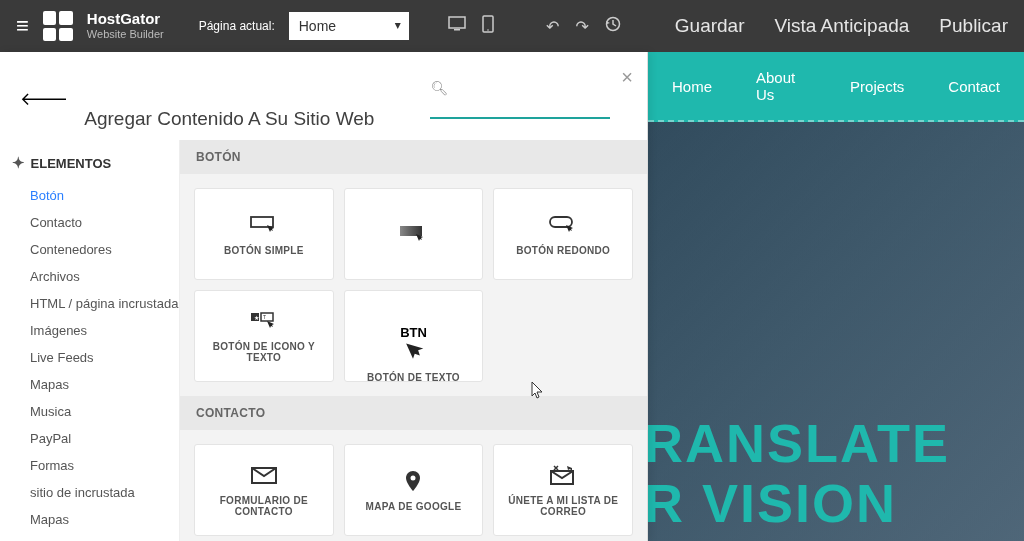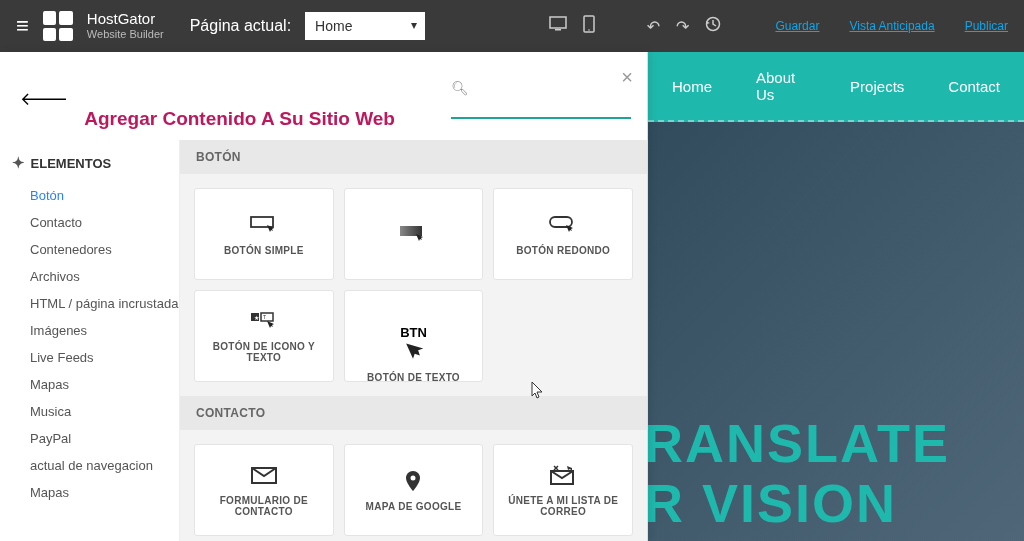--- a/index.html
+++ b/index.html
@@ -4,40 +4,40 @@
   <style>
     * { box-sizing: border-box; margin: 0; padding: 0; }
     body { font-family: Arial, sans-serif; width: 1024px; height: 541px; overflow: hidden; position: relative; background: #fff; }
     
     
     .topbar { height: 52px; background: #3a3a3a; color: #fff; display: flex; align-items: center; padding: 0 16px; gap: 14px; }
     .hamburger { font-size: 22px; color: #fff; }
     .logo-icon { width: 30px; height: 30px; display: inline-grid; grid-template-columns: 1fr 1fr; grid-template-rows: 1fr 1fr; gap: 3px; }
     .logo-icon span { background: #fff; border-radius: 2px; }
     .logo-text { font-size: 12px; line-height: 1.2; }
-    .logo-title { font-weight: normal; font-size: 15px; }
+    .logo-title { font-weight: bold; font-size: 15px; }
     .logo-sub { color: #bbb; font-size: 11px; }
-    .current-label { font-size: 16px; margin-left: 12px; }
+    .current-label { font-size: 12px; margin-left: 21px; }
     .page-select { background: #fff; color: #333; border: none; padding: 6px 30px 6px 10px; font-size: 14px; width: 120px; appearance: none; position: relative; }
     .select-wrap { position: relative; }
     .select-wrap::after { content: "▾"; position: absolute; right: 8px; top: 6px; color: #333; font-size: 12px; }
     .topbar-spacer { flex: 1; }
     .topbar-icons { display: flex; gap: 16px; align-items: center; }
     .topbar-icons svg, .topbar-icons span { color: #ccc; fill: #ccc; font-size: 16px; }
     .topbar-actions { display: flex; gap: 30px; margin-left: 40px; }
-    .topbar-actions span { font-size: 12px; color: #0ea5e9; cursor: pointer; text-decoration: underline; }
+    .topbar-actions span { font-size: 19px; color: #e5e5e5; cursor: pointer; }
     
     
     .workspace { display: flex; height: calc(100% - 52px); }
     
     
     .add-panel { width: 648px; background: #fff; display: flex; flex-direction: column; border-right: 1px solid #ddd; box-shadow: 2px 0 8px rgba(0,0,0,0.1); position: relative; z-index: 2; }
     .panel-header { display: flex; align-items: center; padding: 16px 20px 10px; gap: 16px; }
     .back-arrow { font-size: 18px; }
-    .panel-title { font-size: 19px; font-weight: 700; color: #be185d; flex-shrink: 0; margin-top: 40px; }
+    .panel-title { font-size: 19px; font-weight: 400; color: #404040; flex-shrink: 0; margin-top: 40px; }
     .search-wrap { flex: 1; position: relative; border-bottom: 2px solid #1ea39c; margin-left: 40px; margin-right: 20px; padding-bottom: 2px; }
     .search-icon { color: #888; font-size: 14px; margin-right: 4px; }
     .search-input { border: none; outline: none; font-size: 14px; width: 180px; }
     .close-btn { position: absolute; top: 14px; right: 14px; color: #999; font-size: 20px; }
     
     .panel-body { display: flex; flex: 1; overflow: hidden; }
     .sidebar { width: 180px; padding: 14px 0 14px 12px; overflow-y: auto; border-right: 1px solid #eee; }
     .sidebar-heading { font-weight: bold; font-size: 13px; color: #333; display: flex; align-items: center; gap: 6px; margin-bottom: 10px; }
     .puzzle { font-size: 15px; color: #555; }
     .side-items { list-style: none; }
@@ -139,21 +139,22 @@
           <li class="active">Botón</li>
           <li>Contacto</li>
           <li>Contenedores</li>
           <li>Archivos</li>
           <li>HTML / página incrustada</li>
           <li>Imágenes</li>
           <li>Live Feeds</li>
           <li>Mapas</li>
           <li>Musica</li>
           <li>PayPal</li>
-          <li>actual de navegacion</li>
+          <li>Formas</li>
+          <li>sitio de incrustada</li>
           <li>Mapas</li>
         </ul>
       </div>
 
       <div class="elements-area">
         <div class="section-hdr">BOTÓN</div>
         <div class="card-grid">
           <div class="element-card">
             <svg viewBox="0 0 30 24">
                 <rect x="2" y="4" width="22" height="10" fill="none" stroke="#333" stroke-width="1.8"></rect>

